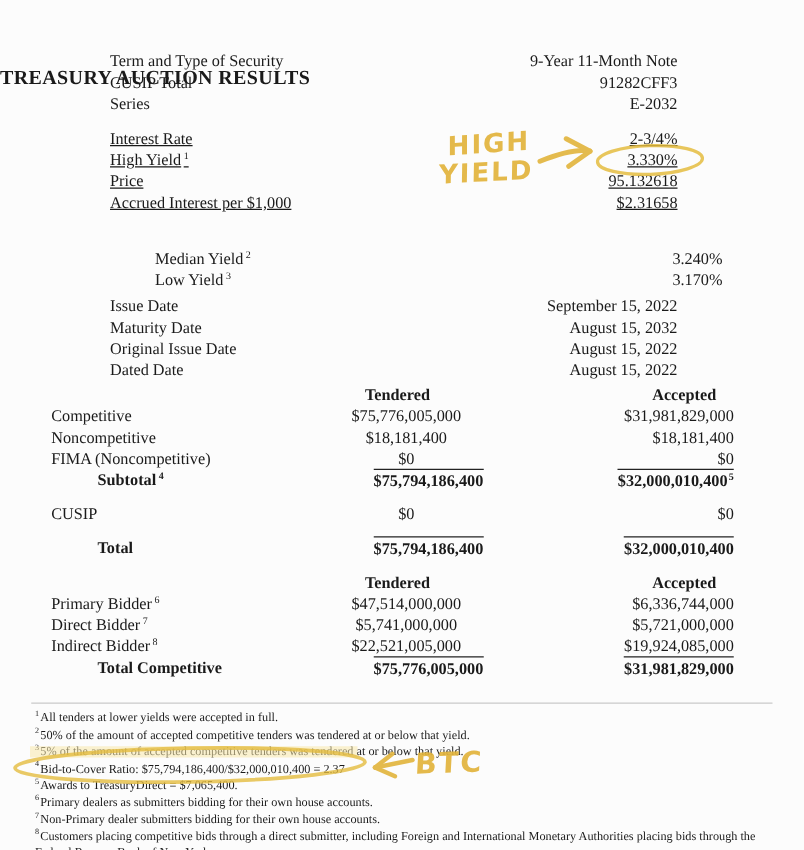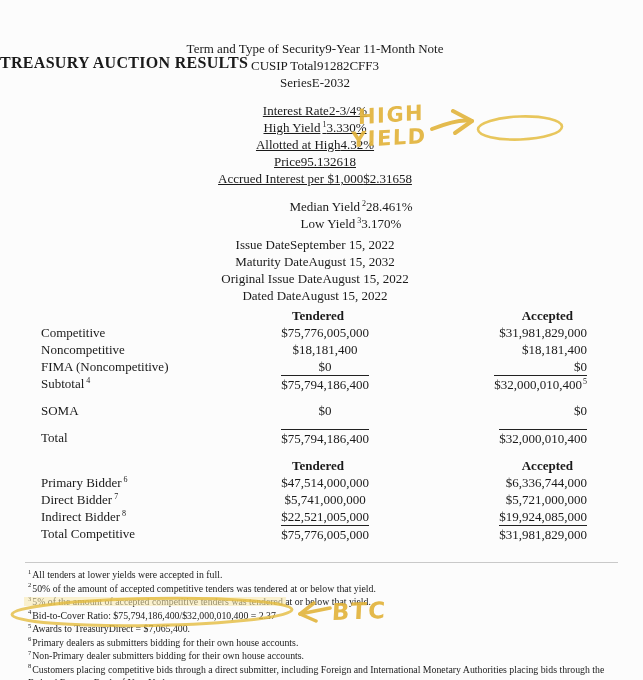--- a/index.html
+++ b/index.html
@@ -11,32 +11,32 @@
     font-family:"Liberation Serif", serif;
     font-size:13px;
     overflow:hidden;
   }
   .title{
     position:absolute;top:13px;left:0;right:14px;
     font-weight:bold;font-size:16px;letter-spacing:.3px;margin-top:41px;
   }
   
   .kv-section{position:absolute;left:88px;width:454px;}
-  .kv{display:flex;justify-content:center;height:17px;line-height:17px;}
+  .kv{display:flex;justify-content:space-between;height:17px;line-height:17px;}
   .kv .val{text-align:right;}
   sup{font-size:8px;vertical-align:super;line-height:0;margin-left:2px;}
   sup.tight{margin-left:1px;}
   
   .tbl{position:absolute;left:41px;width:546px;}
   .trow{display:flex;height:17px;line-height:17px;}
   .trow .tlabel{width:204px;}
   .trow .c1{width:160px;text-align:center;}
   .trow .c2{width:182px;text-align:right;}
   .thead .c1,.thead .c2{font-weight:bold;padding-right:14px;box-sizing:border-box;}
-  .bold{font-weight:normal;}
+  .bold{font-weight:bold;margin-left:37px;}
   .overline{display:inline-block;border-top:1.2px solid #222;}
   .gap10{margin-top:10px;}
   
   .divider{position:absolute;top:562px;left:25px;width:593px;border-top:1px solid #c9c9c9;}
   .footnotes{position:absolute;top:568px;left:28px;width:592px;font-size:9.8px;line-height:13.5px;}
   .footnotes sup{font-size:6.5px;margin-left:0;margin-right:1px;}
   
   .ann-layer{position:absolute;inset:0;pointer-events:none;z-index:5;}
   .ann-text{
     position:absolute;
@@ -73,37 +73,33 @@
   <div class="kv-section" style="top:102px;text-decoration:underline;">
     <div class="kv">
       <span class="lbl">Interest Rate</span>
       <span class="val">2-3/4%</span>
     </div>
     <div class="kv">
       <span class="lbl"><span>High Yield</span><sup>1</sup></span>
       <span class="val">3.330%</span>
     </div>
     <div class="kv">
-      <span class="lbl">Allotted at High</span>
-      <span class="val">4.32%</span>
-    </div>
-    <div class="kv">
       <span class="lbl">Price</span>
       <span class="val">95.132618</span>
     </div>
     <div class="kv">
       <span class="lbl">Accrued Interest per $1,000</span>
       <span class="val">$2.31658</span>
     </div>
   </div>
 
   <div class="kv-section" style="top:198px;margin-left:36px;">
     <div class="kv">
       <span class="lbl"><span>Median Yield</span><sup>2</sup></span>
-      <span class="val">28.461%</span>
+      <span class="val">3.240%</span>
     </div>
     <div class="kv">
       <span class="lbl"><span>Low Yield</span><sup>3</sup></span>
       <span class="val">3.170%</span>
     </div>
   </div>
 
   <div class="kv-section" style="top:236px;">
     <div class="kv">
       <span class="lbl">Issue Date</span>
@@ -143,21 +139,21 @@
       <span class="tlabel">FIMA (Noncompetitive)</span>
       <span class="c1">$0</span>
       <span class="c2">$0</span>
     </div>
     <div class="trow bold">
       <span class="tlabel"><span>Subtotal</span><sup>4</sup></span>
       <span class="c1"><span class="overline">$75,794,186,400</span></span>
       <span class="c2"><span class="overline"><span>$32,000,010,400</span><sup class="tight">5</sup></span></span>
     </div>
     <div class="trow gap10">
-      <span class="tlabel">SOMA</span>
+      <span class="tlabel">CUSIP</span>
       <span class="c1">$0</span>
       <span class="c2">$0</span>
     </div>
     <div class="trow bold gap10">
       <span class="tlabel">Total</span>
       <span class="c1"><span class="overline">$75,794,186,400</span></span>
       <span class="c2"><span class="overline">$32,000,010,400</span></span>
     </div>
   </div>
 

